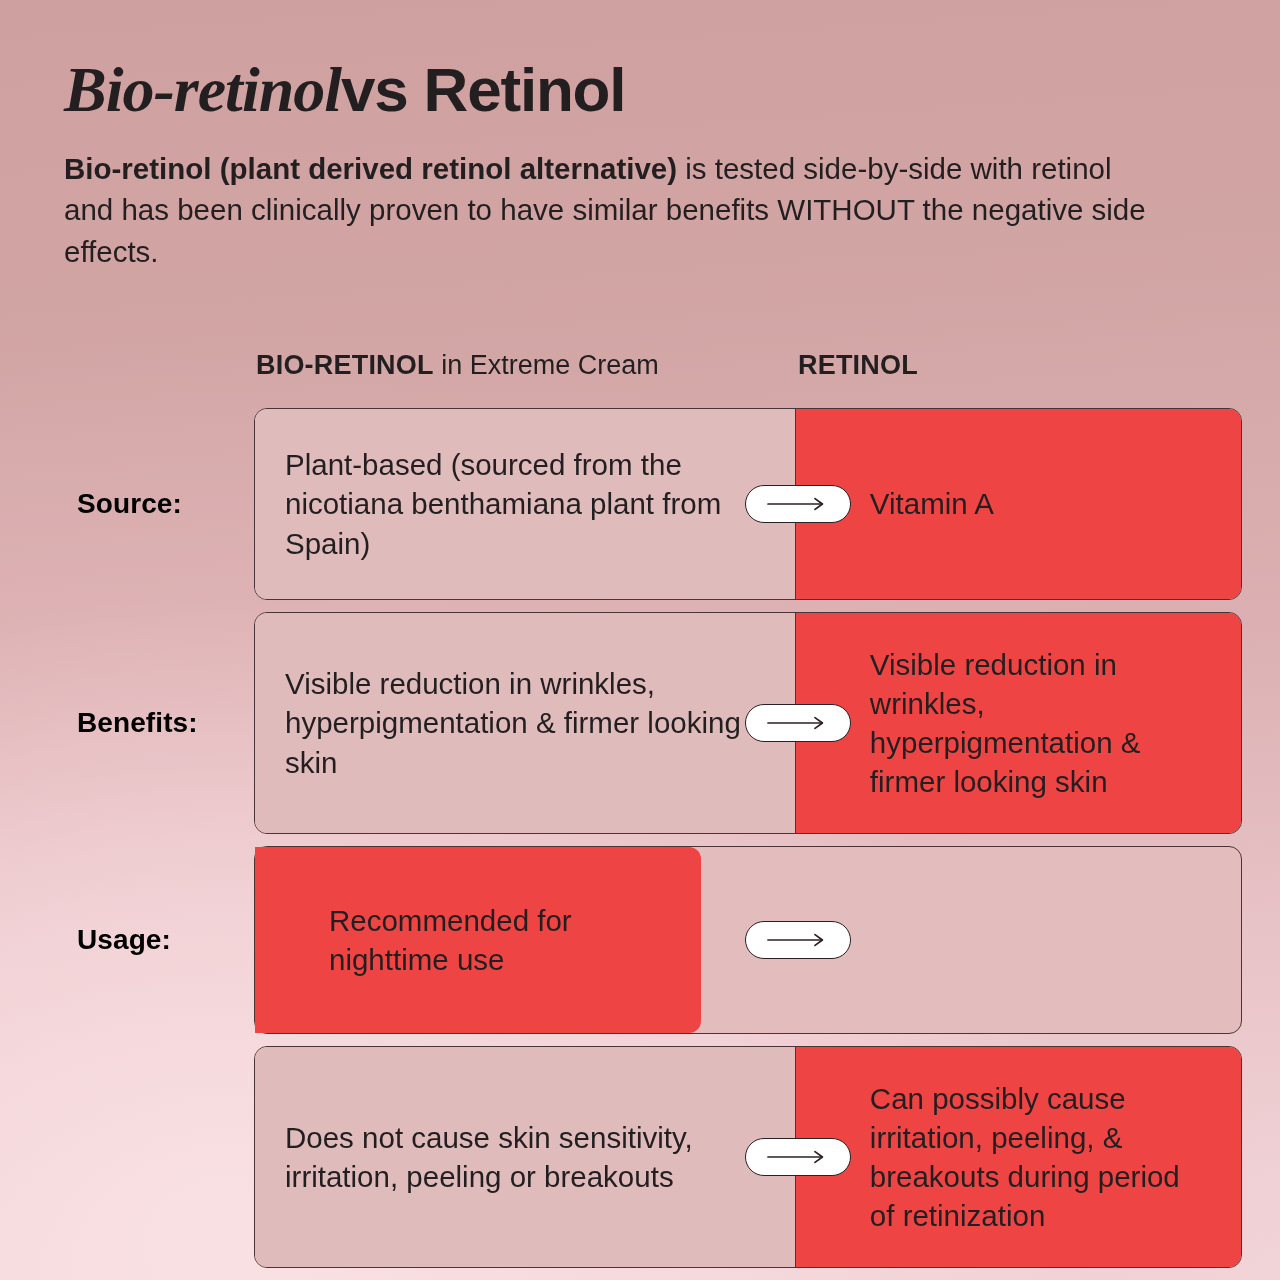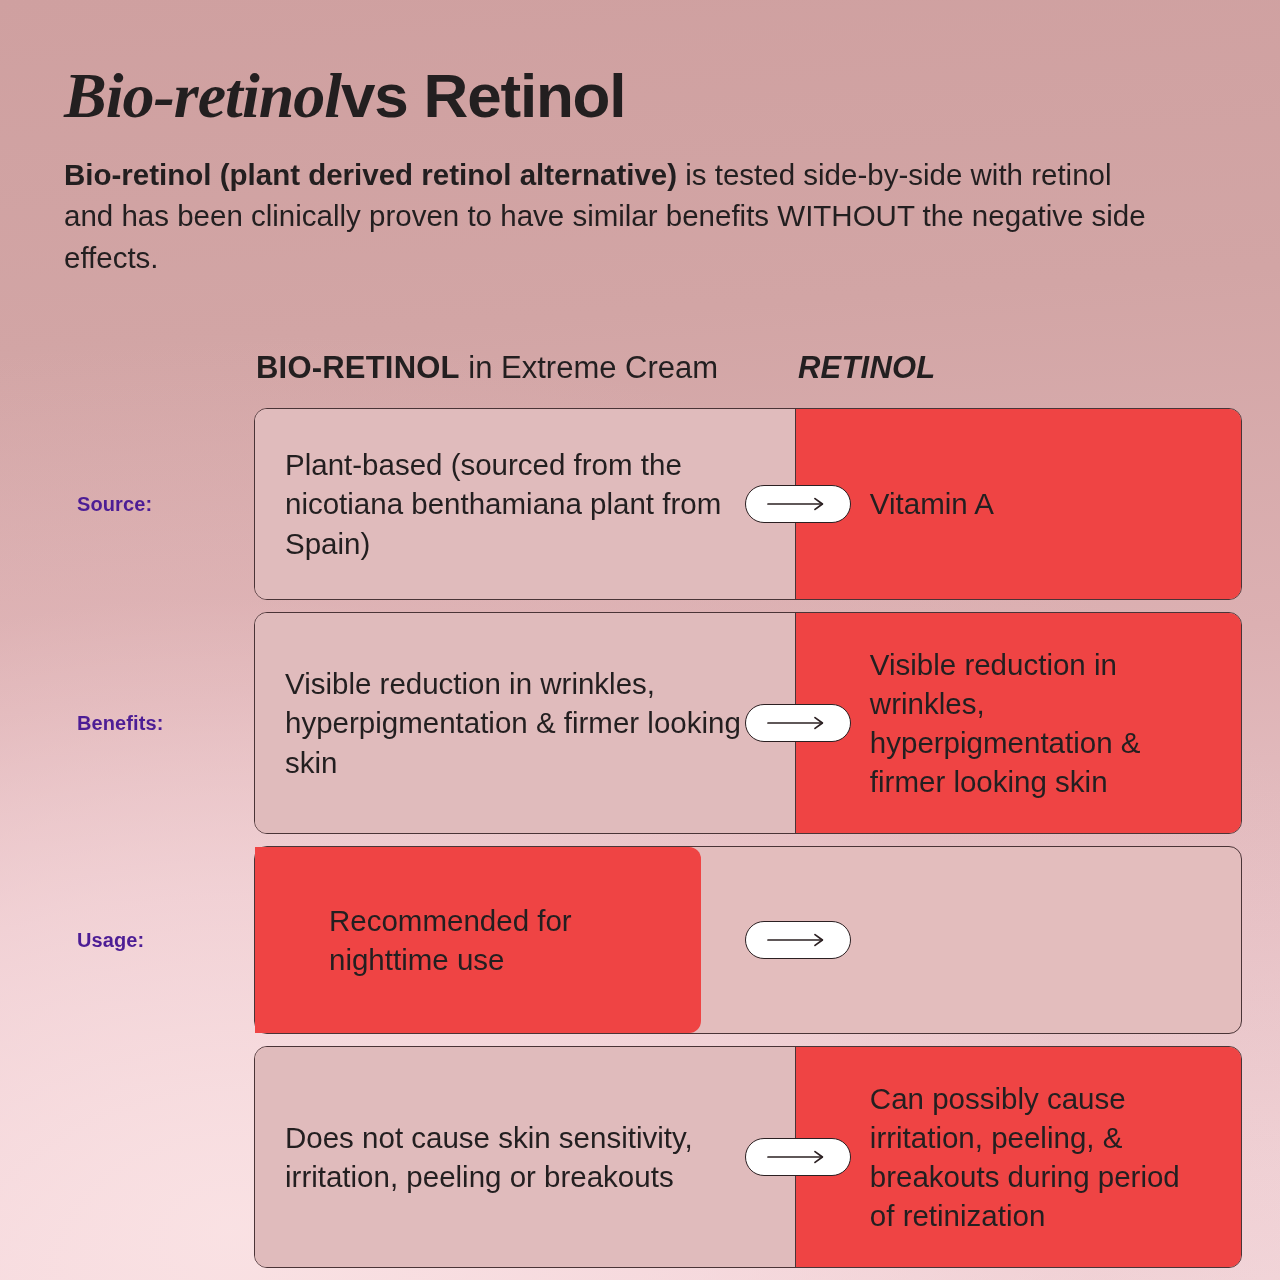--- a/index.html
+++ b/index.html
@@ -20,21 +20,21 @@
     box-sizing: border-box;
     background:
       radial-gradient(130% 95% at 18% 96%, rgba(250,226,228,0.95) 0%, rgba(248,220,224,0.65) 28%, rgba(236,196,200,0.22) 52%, rgba(210,162,162,0.0) 74%),
       linear-gradient(176deg, #cfa0a0 0%, #d2a5a5 26%, #dcb0b2 52%, #e7c2c6 74%, #f0d2d6 92%, #f2d6da 100%);
   }
 
   
   .header {
     position: absolute;
     left: 64px;
-    top: 63px;
+    top: 57px;
     width: 1160px;
   }
   .title {
     margin: 0;
     font-size: 62px;
     line-height: 1.04;
     letter-spacing: -0.5px;
     color: #231f20;
     white-space: nowrap;
   }
@@ -62,28 +62,28 @@
   
   .col-heads {
     position: absolute;
     top: 352px;
     left: 256px;
     width: 1000px;
     height: 40px;
   }
   .col-head {
     position: absolute;
-    font-size: 31px;
+    font-size: 27px;
     color: #231f20;
     white-space: nowrap;
     line-height: 1;
     top: 0;
   }
   .col-head.left  { left: 0px; }
-  .col-head.right { left: 542px; font-style: italic; }
+  .col-head.right { left: 542px; }
   .ch-strong { font-weight: 700; letter-spacing: 0.2px; }
   .ch-light  { font-weight: 400; }
 
   
   .table {
     position: absolute;
     left: 254px;
     top: 408px;
     width: 988px;
   }
@@ -127,23 +127,23 @@
   
   .rowlabel {
     position: absolute;
     left: -178px;
     top: 0;
     height: 100%;
     width: 170px;
     display: flex;
     align-items: center;
     justify-content: flex-start;
-    font-size: 20px;
+    font-size: 28px;
     font-weight: 700;
-    color: #4c1d95;
+    color: #000000;
     letter-spacing: 0.1px;
   }
 
   
   .arrow-pill {
     position: absolute;
     left: 490px;
     top: 50%;
     transform: translateY(-50%);
     width: 104px;

